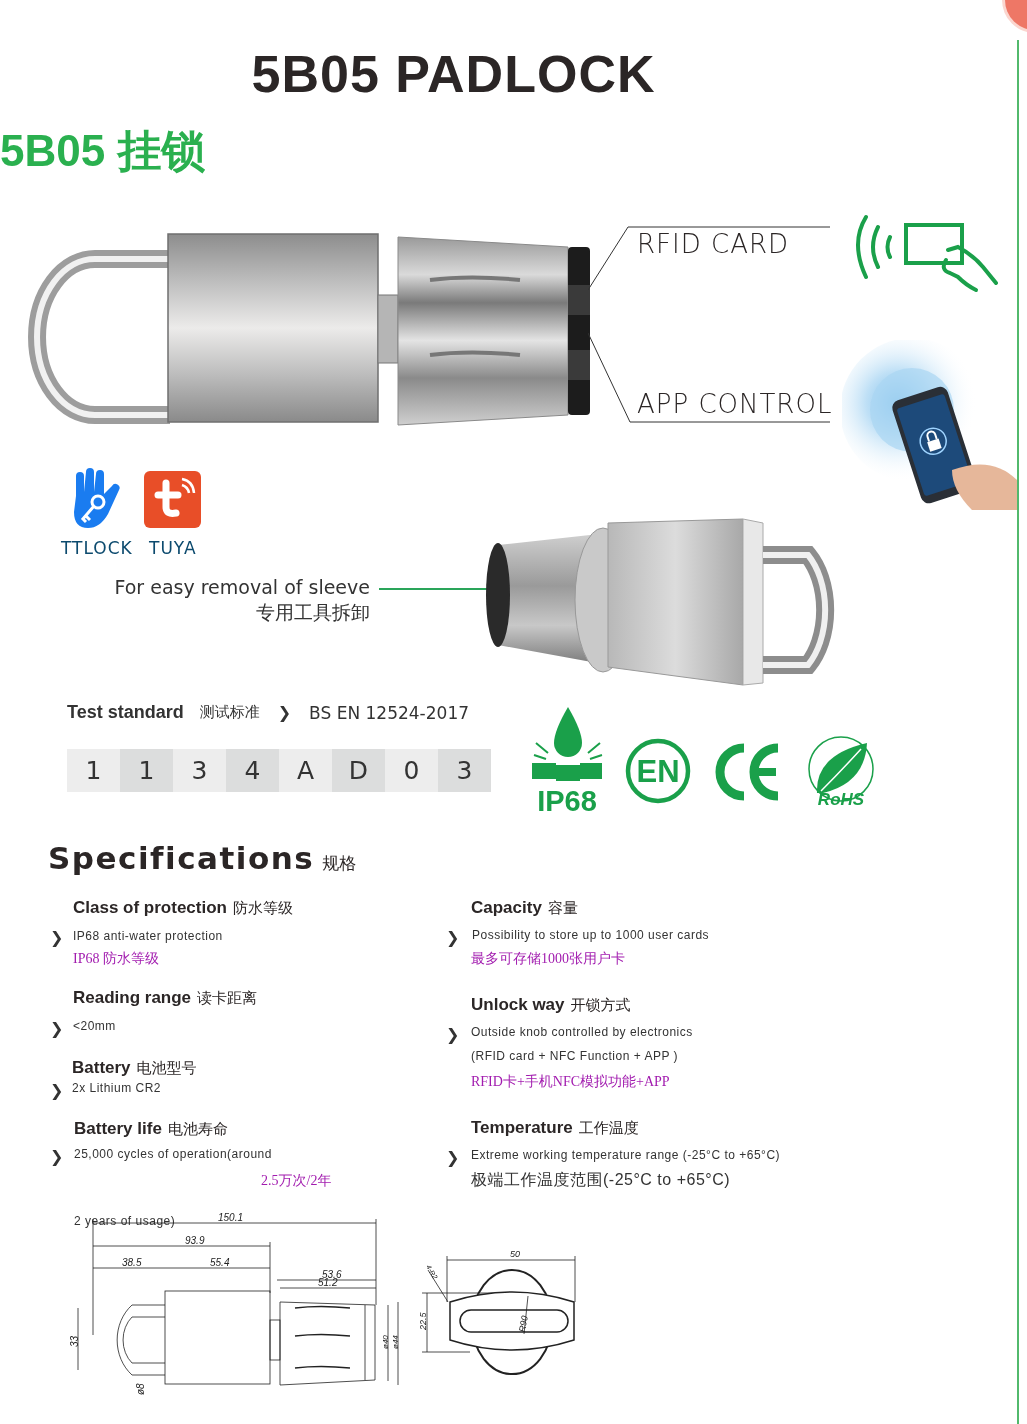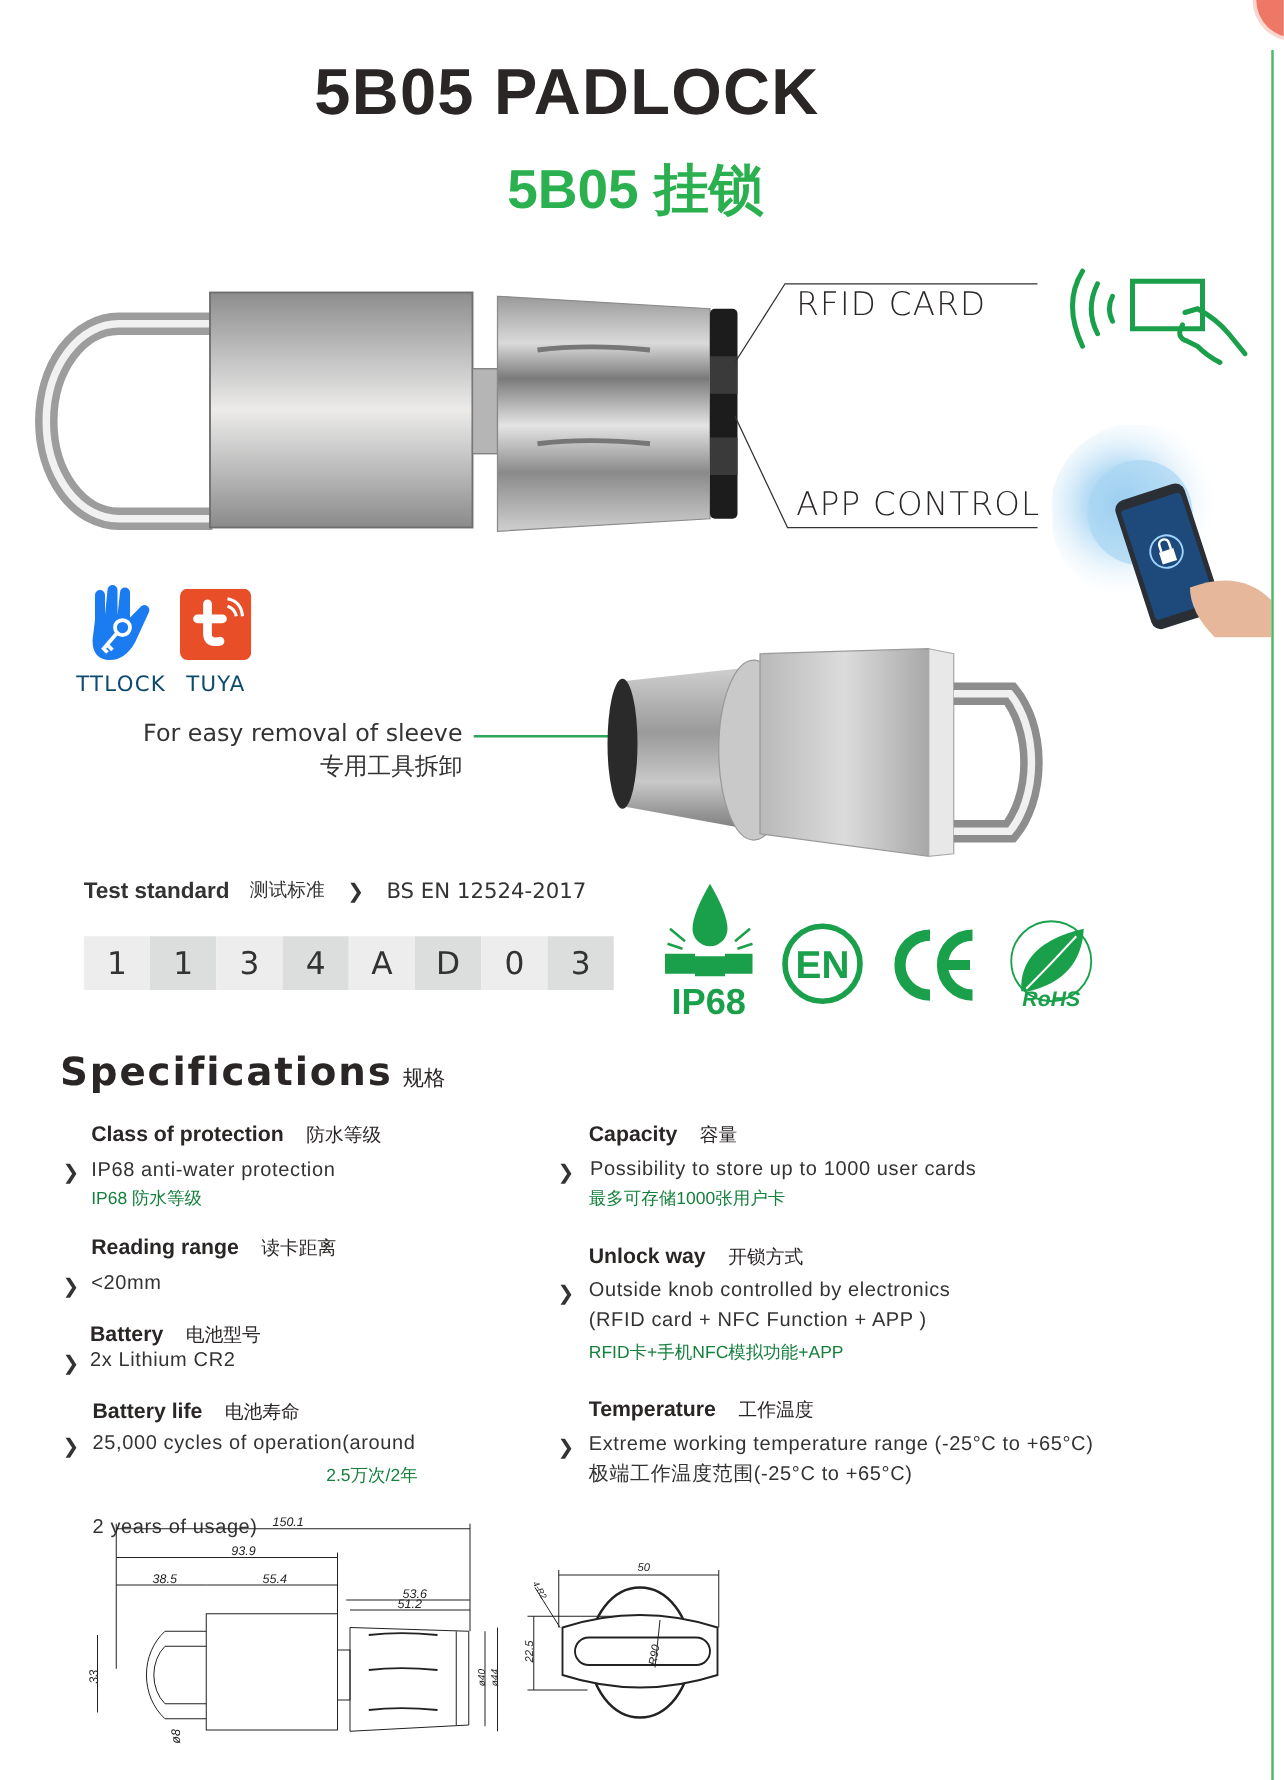--- a/index.html
+++ b/index.html
@@ -5,21 +5,21 @@
   * { box-sizing: border-box; margin: 0; padding: 0; }
   html, body { width: 1027px; height: 1424px; background: #ffffff; overflow: hidden; }
   body { position: relative; font-family: "Liberation Sans", "DejaVu Sans", sans-serif; color: #2b2626; }
   .abs { position: absolute; }
 
   
   .edge-line { left: 1017px; top: 40px; width: 2px; height: 1384px; background: #52b96c; }
   .edge-circle { left: 1005px; top: -30px; width: 60px; height: 60px; border-radius: 50%; background: #ee7766; box-shadow: 0 0 0 3px #fbd6cf; }
 
   .title-en { left: 0; width: 907px; top: 44px; text-align: center; font-size: 52px; font-weight: 700; letter-spacing: 1px; color: #2b2626; }
-  .title-cn { left: 0; width: 1017px; top: 122px; text-align: center; font-size: 44px; font-weight: 700; color: #2ab04f; }
+  .title-cn { left: 0; width: 1017px; top: 122px; text-align: left; font-size: 44px; font-weight: 700; color: #2ab04f; }
 
   
   .callout-label { font-size: 26px; color: #2b2626; letter-spacing: 1px; font-family: "DejaVu Sans", sans-serif; font-weight: 300; }
 
   .app-label { font-size: 17px; color: #0c4a6e; letter-spacing: 1px; font-family: "DejaVu Sans", sans-serif; }
 
   .sleeve-en { font-size: 19px; color: #333; text-align: right; font-family: "DejaVu Sans", sans-serif; }
   .sleeve-cn { font-size: 19px; color: #333; text-align: right; }
 
   .test-row { left: 67px; top: 702px; font-size: 17px; color: #333; display: flex; align-items: center; gap: 0; }
@@ -30,24 +30,24 @@
 
   .code-strip { left: 67px; top: 749px; height: 43px; display: flex; }
   .code-cell { width: 53px; height: 43px; display: flex; align-items: center; justify-content: center; font-size: 25px; color: #333; font-family: "DejaVu Sans", sans-serif; }
   .code-cell.light { background: #ededed; }
   .code-cell.dark { background: #dcdddd; }
 
   .spec-title { left: 48px; top: 840px; font-size: 31px; font-weight: 700; color: #2b2626; letter-spacing: 1.5px; font-family: "DejaVu Sans", sans-serif; }
   .spec-title .cn { font-size: 17px; font-weight: 400; margin-left: 8px; letter-spacing: 0; font-family: "Liberation Sans", sans-serif; }
 
   .spec-h { font-size: 17px; font-weight: 700; color: #2b2626; }
-  .spec-h .cn { font-weight: 400; font-size: 15px; margin-left: 18px; }
+  .spec-h .cn { font-weight: 400; font-size: 15px; margin-left: 6px; }
   .spec-chev { font-size: 16px; font-weight: 700; color: #333; }
-  .spec-v { font-size: 16px; color: #333; letter-spacing: 0.5px; line-height: 23px; }
-  .spec-cn { font-size: 14px; color: #15803d; }
+  .spec-v { font-size: 12px; color: #333; letter-spacing: 0.5px; line-height: 23px; }
+  .spec-cn { font-size: 14px; color: #a21caf; font-family: Liberation Serif, serif; }
 
   svg { display: block; }
 </style>
 </head>
 <body>
 
 <div class="abs edge-line"></div>
 <div class="abs edge-circle"></div>
 
 <div class="abs title-en">5B05 PADLOCK</div>

